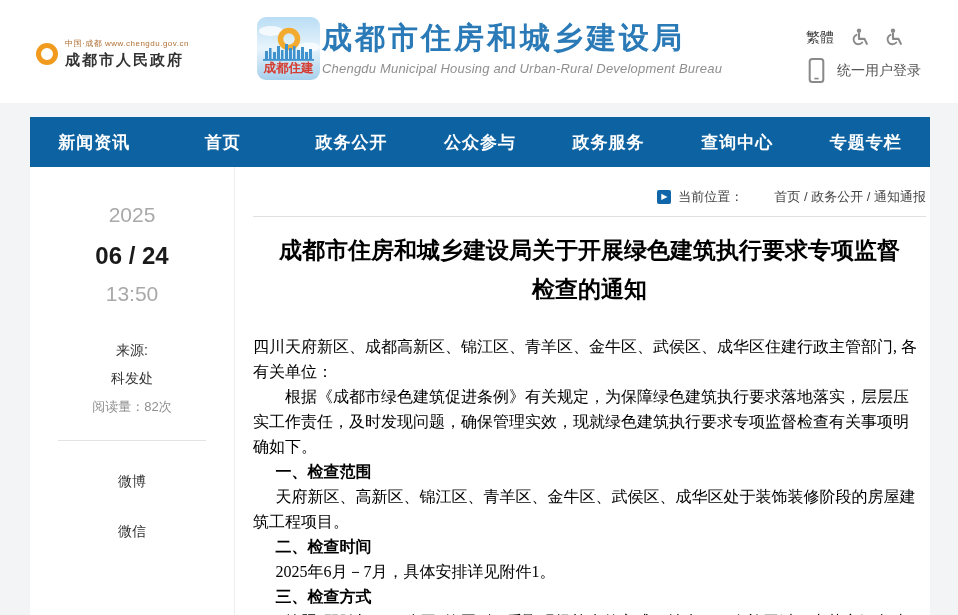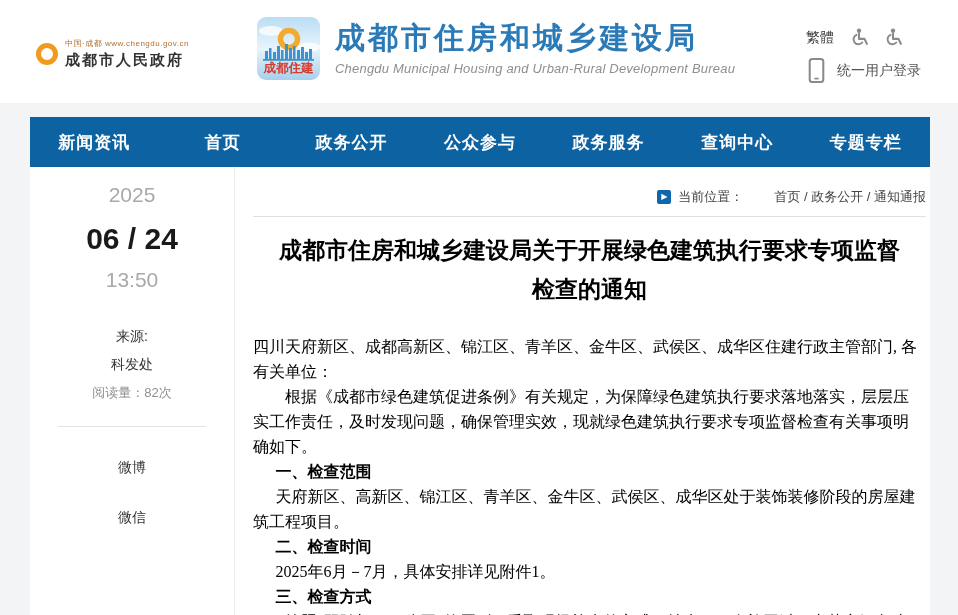--- a/index.html
+++ b/index.html
@@ -9,42 +9,42 @@
     -webkit-font-smoothing:antialiased;
   }
   
   .topbar{position:absolute;top:0;left:0;width:958px;height:103px;background:#fff;}
   .gov-logo{position:absolute;left:36px;top:38px;display:flex;align-items:center;gap:7px;cursor:pointer;}
   .gov-ring{width:22px;height:22px;border-radius:50%;border:5px solid var(--accent-orange);box-sizing:border-box;background:#fff;}
   .gov-small{font-size:8px;color:#b07035;letter-spacing:.5px;white-space:nowrap;}
   .gov-name{font-size:15px;font-weight:bold;color:#333;font-family:"Liberation Serif",serif;letter-spacing:2px;margin-top:2px;}
   .brand{position:absolute;left:257px;top:17px;display:flex;align-items:flex-start;cursor:pointer;}
   .brand-icon{width:63px;height:63px;flex-shrink:0;}
-  .brand-text{margin-left:15px;padding-top:3px;}
+  .brand-text{margin-left:2px;padding-top:3px;}
   .brand-title{font-size:30px;font-weight:bold;color:var(--brand-blue);letter-spacing:3px;line-height:36px;white-space:nowrap;}
   .brand-sub{font-size:13px;color:#8f8f8f;font-style:italic;margin-top:5px;letter-spacing:.2px;white-space:nowrap;}
   .top-right{position:absolute;right:30px;top:27px;width:122px;}
   .tr-row{display:flex;align-items:center;}
   .fanTi{font-size:14px;color:#333;cursor:pointer;margin-right:14px;}
   .a11y{margin-right:12px;cursor:pointer;display:inline-flex;}
   .tr-row2{margin-top:8px;display:flex;align-items:center;}
   .phone{cursor:pointer;display:inline-flex;margin-left:2px;}
   .login{font-size:14px;color:#555;margin-left:12px;cursor:pointer;white-space:nowrap;}
   
   .pagebg{position:absolute;top:103px;left:0;width:958px;height:512px;background:#f3f4f5;}
   
   .nav{position:absolute;top:117px;left:30px;width:900px;height:50px;background:var(--nav-blue);display:flex;}
   .nav-item{flex:1;display:flex;align-items:center;justify-content:center;color:#fff;
     font-size:17px;font-weight:bold;letter-spacing:1px;cursor:pointer;}
   
   .card{position:absolute;top:167px;left:30px;width:900px;height:448px;background:#fff;display:flex;}
   aside{width:205px;flex-shrink:0;border-right:1px solid #ededed;box-sizing:border-box;
-    text-align:center;padding-top:16px;}
+    text-align:center;padding-top:36px;}
   .meta-year{font-size:21px;color:#a9a9a9;}
-  .meta-date{font-size:30px;font-weight:bold;color:#1a1a1a;margin:15px 0 12px;}
+  .meta-date{font-size:24px;font-weight:bold;color:#1a1a1a;margin:15px 0 12px;}
   .meta-time{font-size:21px;color:#a9a9a9;margin-bottom:36px;}
   .meta-src-label,.meta-src{font-size:14px;color:#333;margin-bottom:10px;}
   .meta-views{font-size:13px;color:#8f8f8f;}
   .aside-hr{border:none;border-top:1px solid #e3e3e3;margin:24px 28px 32px;}
   .share-item{font-size:14px;color:#333;margin-bottom:32px;cursor:pointer;}
   
   main{flex:1;box-sizing:border-box;padding:0 4px 0 18px;}
   .breadcrumb{display:flex;justify-content:flex-end;align-items:center;margin-top:21px;
     font-size:13px;color:#444;gap:7px;}
   .bc-icon{width:14px;height:14px;border-radius:2px;background:var(--icon-blue);color:#fff;

